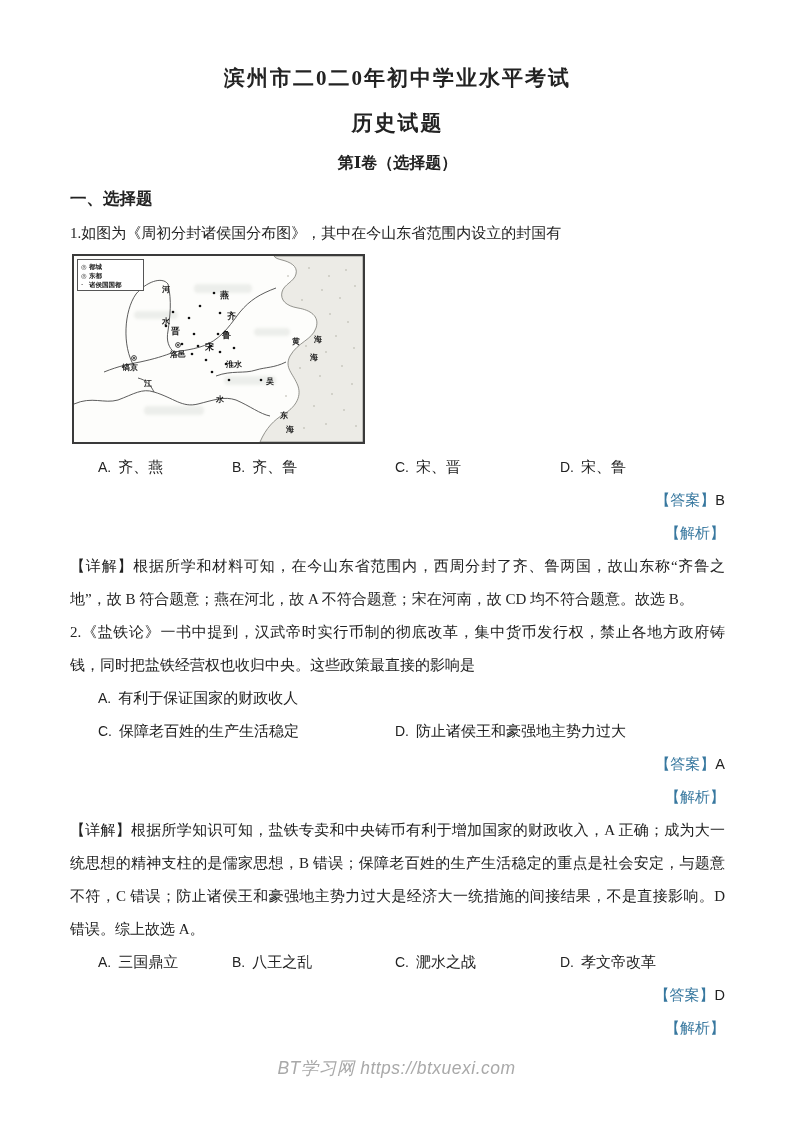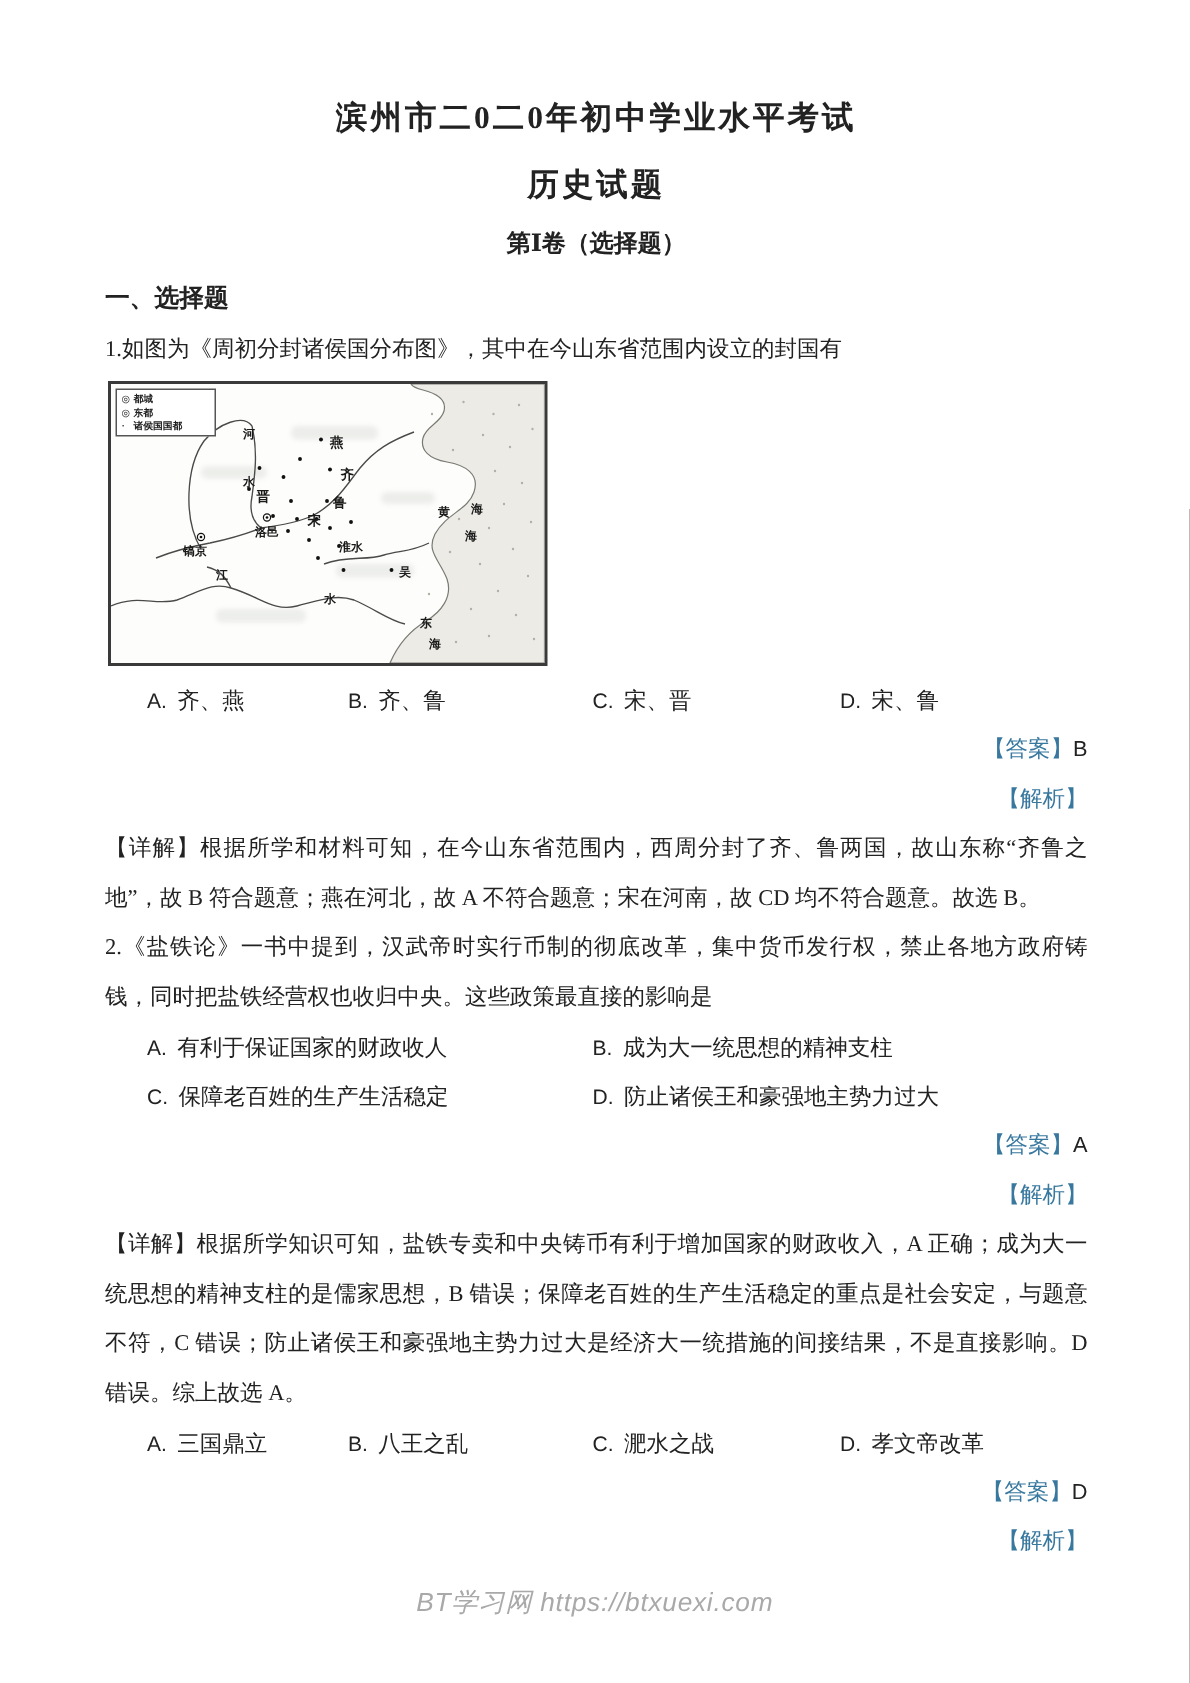--- a/index.html
+++ b/index.html
@@ -192,21 +192,20 @@
 
       <p class="line noj"><span class="blue">【答案】</span><span class="ansletter">B</span></p>
       <p class="line noj blue">【解析】</p>
       <p class="line">【详解】根据所学和材料可知，在今山东省范围内，西周分封了齐、鲁两国，故山东称“齐鲁之地”，故 B 符合题意；燕在河北，故 A 不符合题意；宋在河南，故 CD 均不符合题意。故选 B。</p>
     </div>
 
     <div>
       <p class="line">2.《盐铁论》一书中提到，汉武帝时实行币制的彻底改革，集中货币发行权，禁止各地方政府铸钱，同时把盐铁经营权也收归中央。这些政策最直接的影响是</p>
       <div class="opt-row">
         <span class="opt pos0"><span class="ol">A.</span><span>有利于保证国家的财政收人</span></span>
-        <span class="opt pos2"><span class="ol">B.</span><span>成为大一统思想的精神支柱</span></span>
       </div>
       <div class="opt-row">
         <span class="opt pos0"><span class="ol">C.</span><span>保障老百姓的生产生活稳定</span></span>
         <span class="opt pos2"><span class="ol">D.</span><span>防止诸侯王和豪强地主势力过大</span></span>
       </div>
       <p class="line noj"><span class="blue">【答案】</span><span class="ansletter">A</span></p>
       <p class="line noj blue">【解析】</p>
       <p class="line">【详解】根据所学知识可知，盐铁专卖和中央铸币有利于增加国家的财政收入，A 正确；成为大一统思想的精神支柱的是儒家思想，B 错误；保障老百姓的生产生活稳定的重点是社会安定，与题意不符，C 错误；防止诸侯王和豪强地主势力过大是经济大一统措施的间接结果，不是直接影响。D 错误。综上故选 A。</p>
     </div>
 

